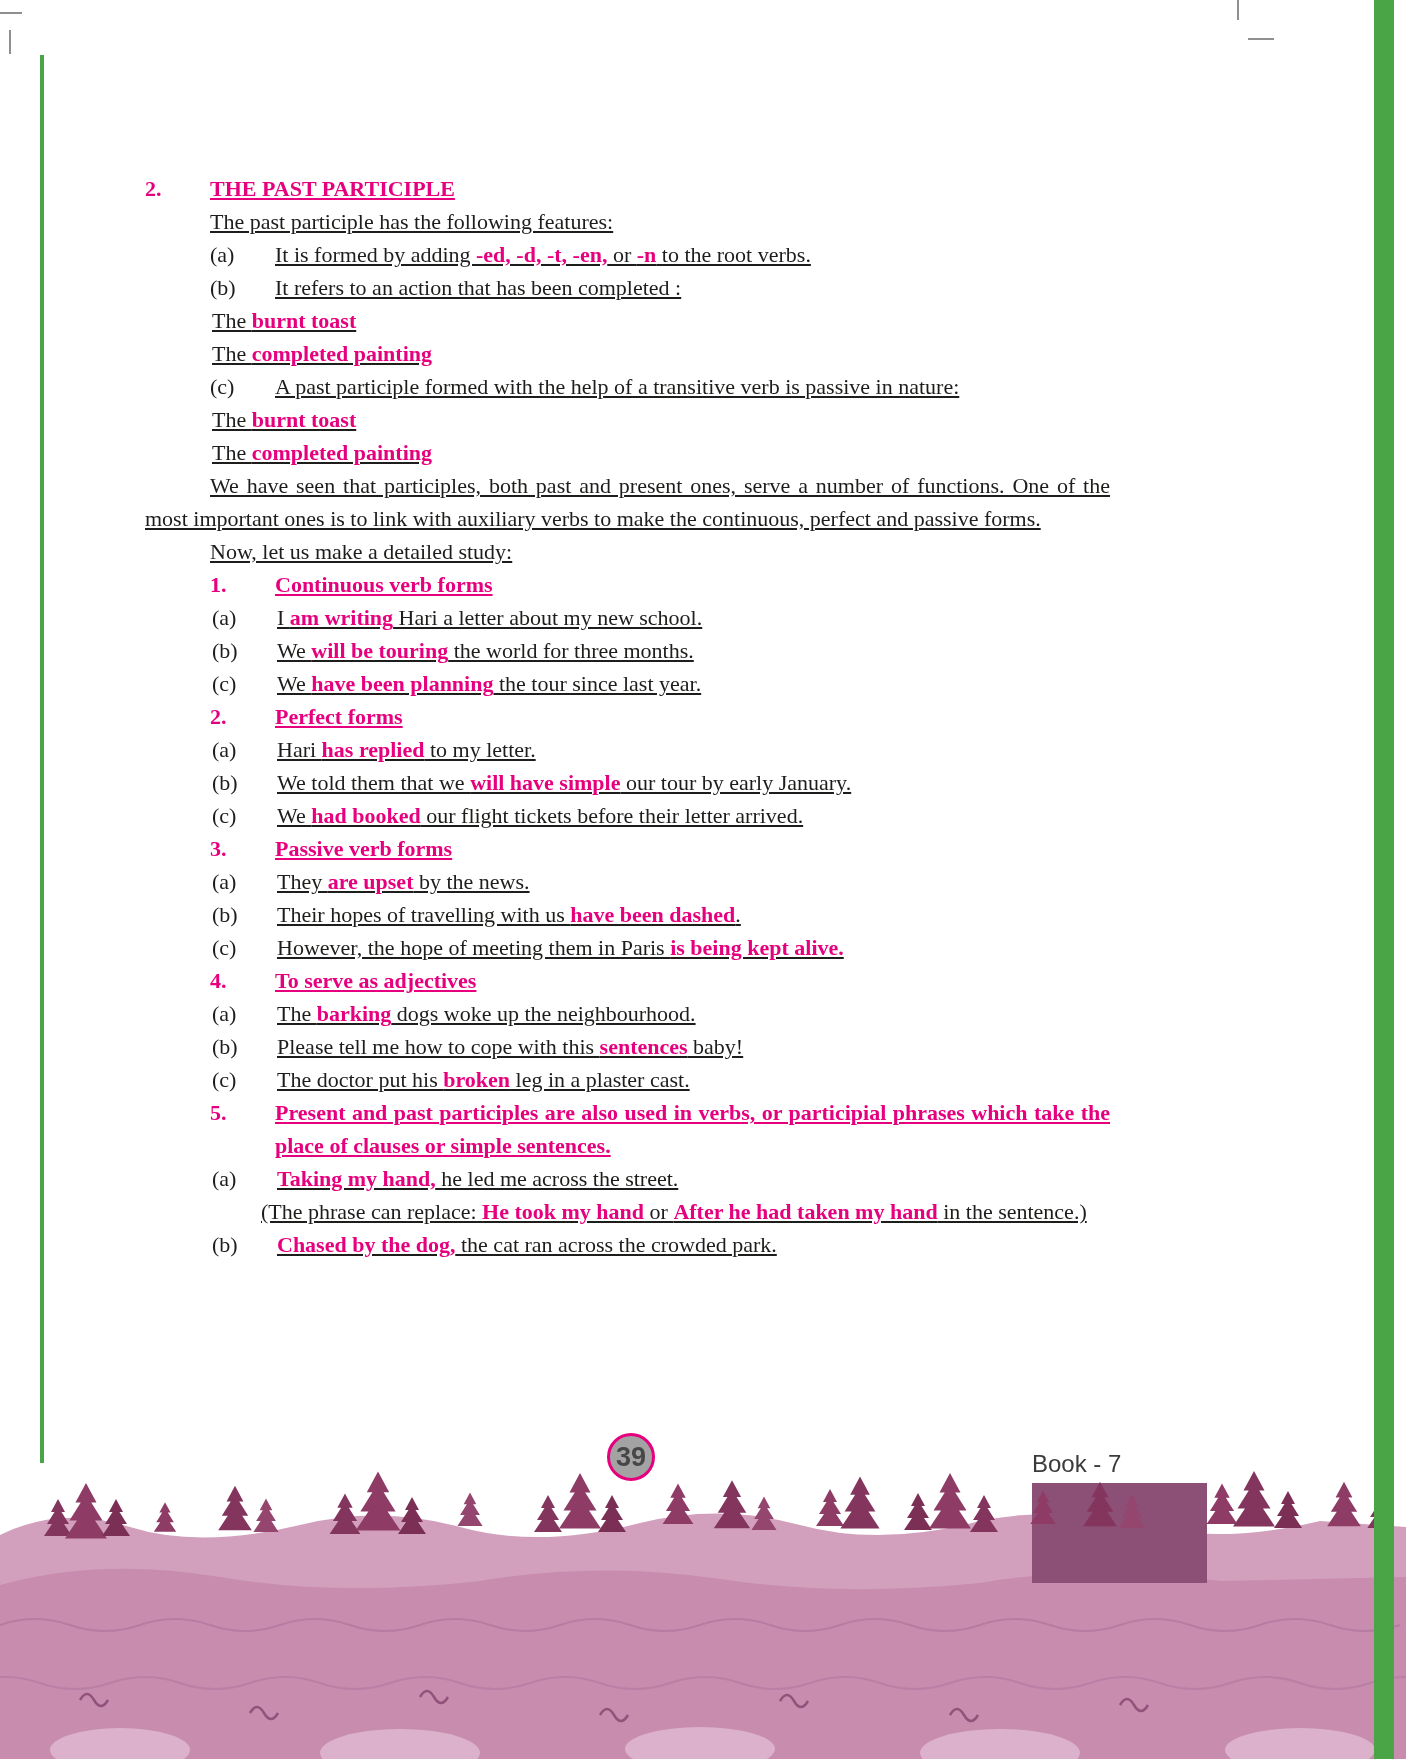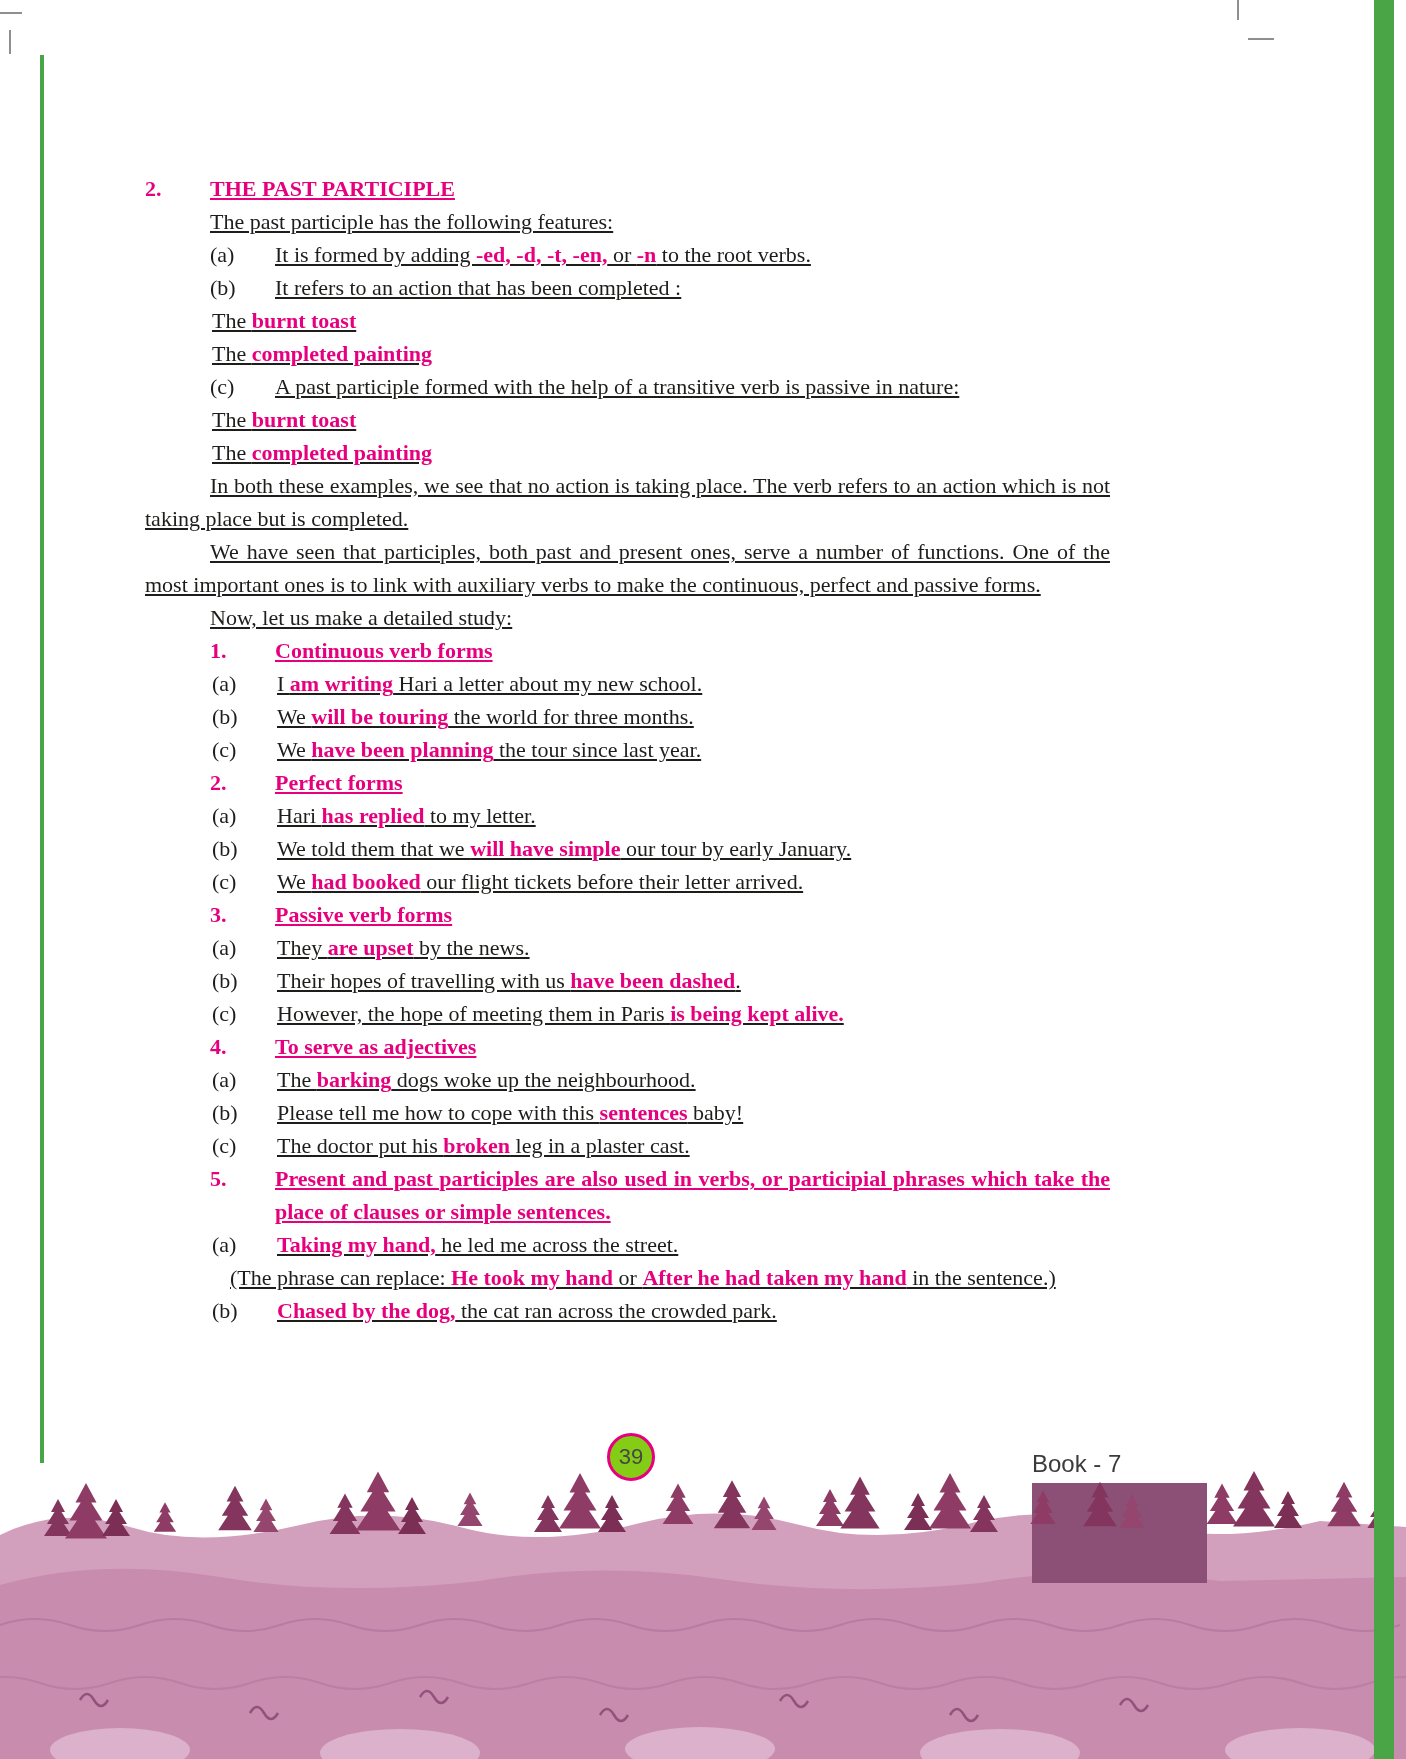--- a/index.html
+++ b/index.html
@@ -28,31 +28,31 @@
   .lab{flex:0 0 65px;}
   .body{flex:1 1 auto;text-align:justify;text-decoration:underline;}
   .t-line .body{text-align:left;}
   .t-heading .body,.t-heading .lab,
   .t-subheading .body,.t-subheading .lab{
     color:var(--accent);font-weight:bold;
   }
   .t-para .body{text-align:justify;text-indent:65px;}
   .ind-1{margin-left:65px;}
   .ind-2{margin-left:67px;}
-  .ind-3{margin-left:85px;}
+  .ind-3{margin-left:116px;}
   .hl{color:var(--accent);font-weight:bold;}
   
   .footer-scene{
     position:absolute;left:0;bottom:0;width:1406px;height:294px;z-index:2;display:block;
   }
   .page-badge{
     position:absolute;left:607px;top:1433px;width:48px;height:48px;z-index:5;
-    border-radius:50%;border:3px solid var(--accent);background:#84cc16;
+    border-radius:50%;border:3px solid var(--accent);background:#a3a3a3;
     display:flex;align-items:center;justify-content:center;
-    font-family:"Liberation Sans",sans-serif;font-weight:normal;font-size:22px;color:#474747;
+    font-family:"Liberation Sans",sans-serif;font-weight:bold;font-size:27px;color:#474747;
   }
   .book-label{
     position:absolute;left:1032px;top:1450px;z-index:5;
     font-family:"Liberation Sans",sans-serif;font-size:24px;color:#3b3b3b;
   }
 </style>
 </head>
 <body>
 
 <div class="mark" style="left:0;top:12px;width:22px;height:2px;"></div>
@@ -87,23 +87,20 @@
     </div>
     <div class="blk t-item ind-1 has-label">
       <span class="lab">(c)</span>
       <div class="body"><span>A past participle formed with the help of a transitive verb is passive in nature:</span></div>
     </div>
     <div class="blk t-line ind-2">
       <div class="body"><span>The </span><span class="hl">burnt toast</span></div>
     </div>
     <div class="blk t-line ind-2">
       <div class="body"><span>The </span><span class="hl">completed painting</span></div>
-    </div>
-    <div class="blk t-para ind-0">
-      <div class="body"><span>In both these examples, we see that no action is taking place. The verb refers to an action which is not taking place but is completed.</span></div>
     </div>
     <div class="blk t-para ind-0">
       <div class="body"><span>We have seen that participles, both past and present ones, serve a number of functions. One of the most important ones is to link with auxiliary verbs to make the continuous, perfect and passive forms.</span></div>
     </div>
     <div class="blk t-para ind-0">
       <div class="body"><span>Now, let us make a detailed study:</span></div>
     </div>
     <div class="blk t-subheading ind-1 has-label">
       <span class="lab">1.</span>
       <div class="body"><span>Continuous verb forms</span></div>

